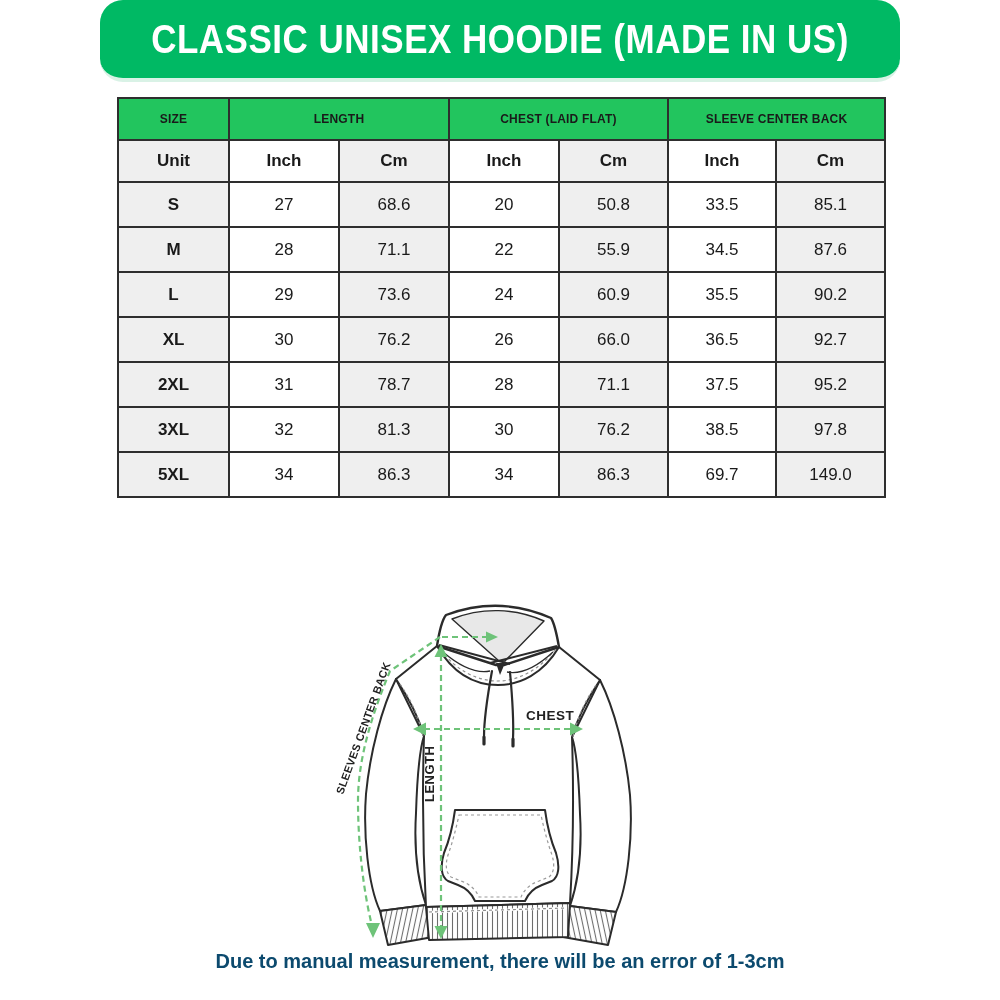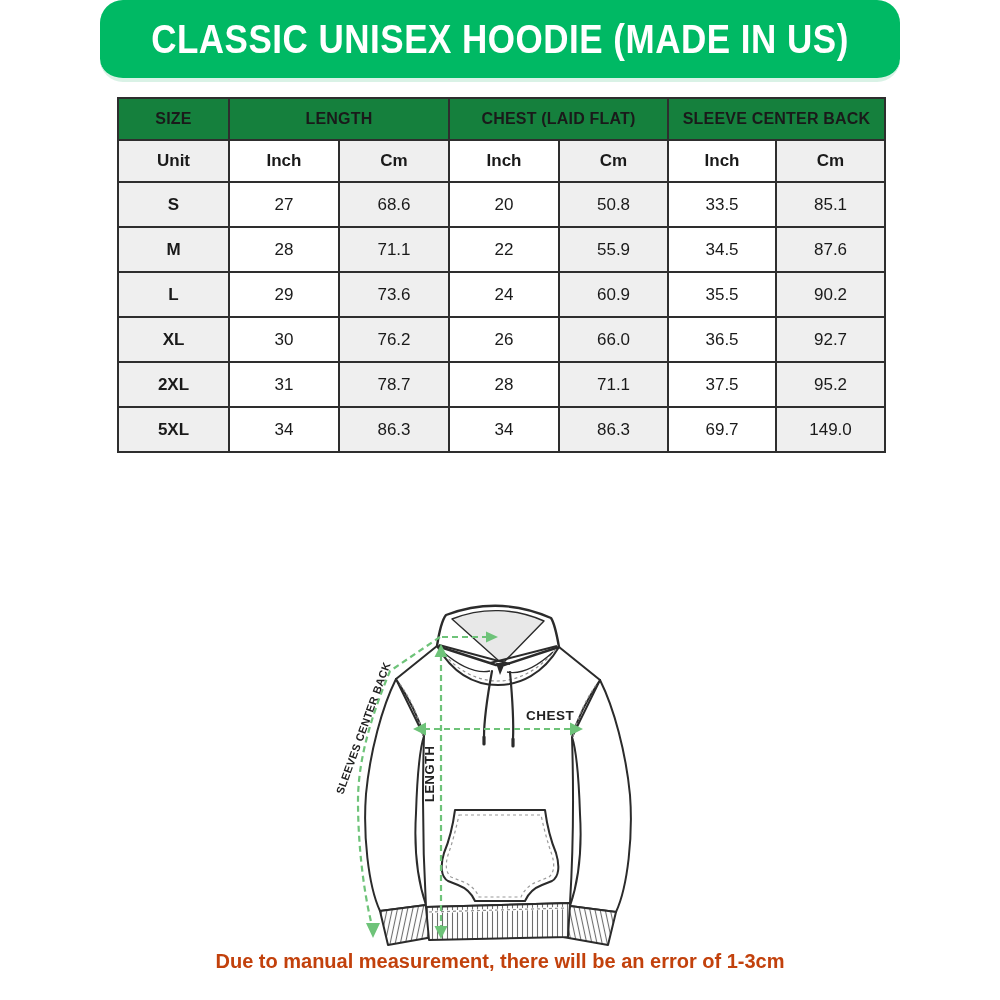--- a/index.html
+++ b/index.html
@@ -19,33 +19,33 @@
   }
   
   .table-wrap{position:absolute;left:117px;top:97px;width:767px;}
   table{border-collapse:collapse;table-layout:fixed;width:767px;}
   th,td{
     border:2px solid #2e2e2e;text-align:center;vertical-align:middle;
     font-size:17px;padding:0;background:#ffffff;
   }
   thead tr{height:42px;}
   tbody tr{height:45px;}
-  tr.group-row > th{background:#15803d;font-weight:bold;font-size:16px;letter-spacing:.2px;}
+  tr.group-row > th{background:#22c55e;font-weight:bold;font-size:12px;letter-spacing:.2px;}
   tr.unit-row > th{font-weight:bold;margin-left:14px;}
   tr.unit-row > *:nth-child(odd){background:#efefef;}
   tbody th{font-weight:bold;}
   tbody td{font-weight:normal;}
   tbody tr > *:nth-child(odd){background:#efefef;}
   
   .diagram{position:absolute;left:330px;top:589px;width:360px;height:380px;text-decoration:underline;}
   .diagram svg{display:block;}
   
   .note{
     position:absolute;left:0;top:950px;width:1000px;text-align:center;
-    color:#c2410c;font-weight:bold;font-size:20px;
+    color:#0c4a6e;font-weight:bold;font-size:20px;
   }
 </style>
 </head>
 <body>
 
 <div class="page">
 
   <div class="banner">
     <span class="title">CLASSIC UNISEX HOODIE (MADE IN US)</span>
   </div>
@@ -118,20 +118,29 @@
         <tr>
           <th>2XL</th>
           <td>31</td>
           <td>78.7</td>
           <td>28</td>
           <td>71.1</td>
           <td>37.5</td>
           <td>95.2</td>
         </tr>
         <tr>
+          <th>3XL</th>
+          <td>32</td>
+          <td>81.3</td>
+          <td>30</td>
+          <td>76.2</td>
+          <td>38.5</td>
+          <td>97.8</td>
+        </tr>
+        <tr>
           <th>5XL</th>
           <td>34</td>
           <td>86.3</td>
           <td>34</td>
           <td>86.3</td>
           <td>69.7</td>
           <td>149.0</td>
         </tr>
       </tbody>
     </table>

